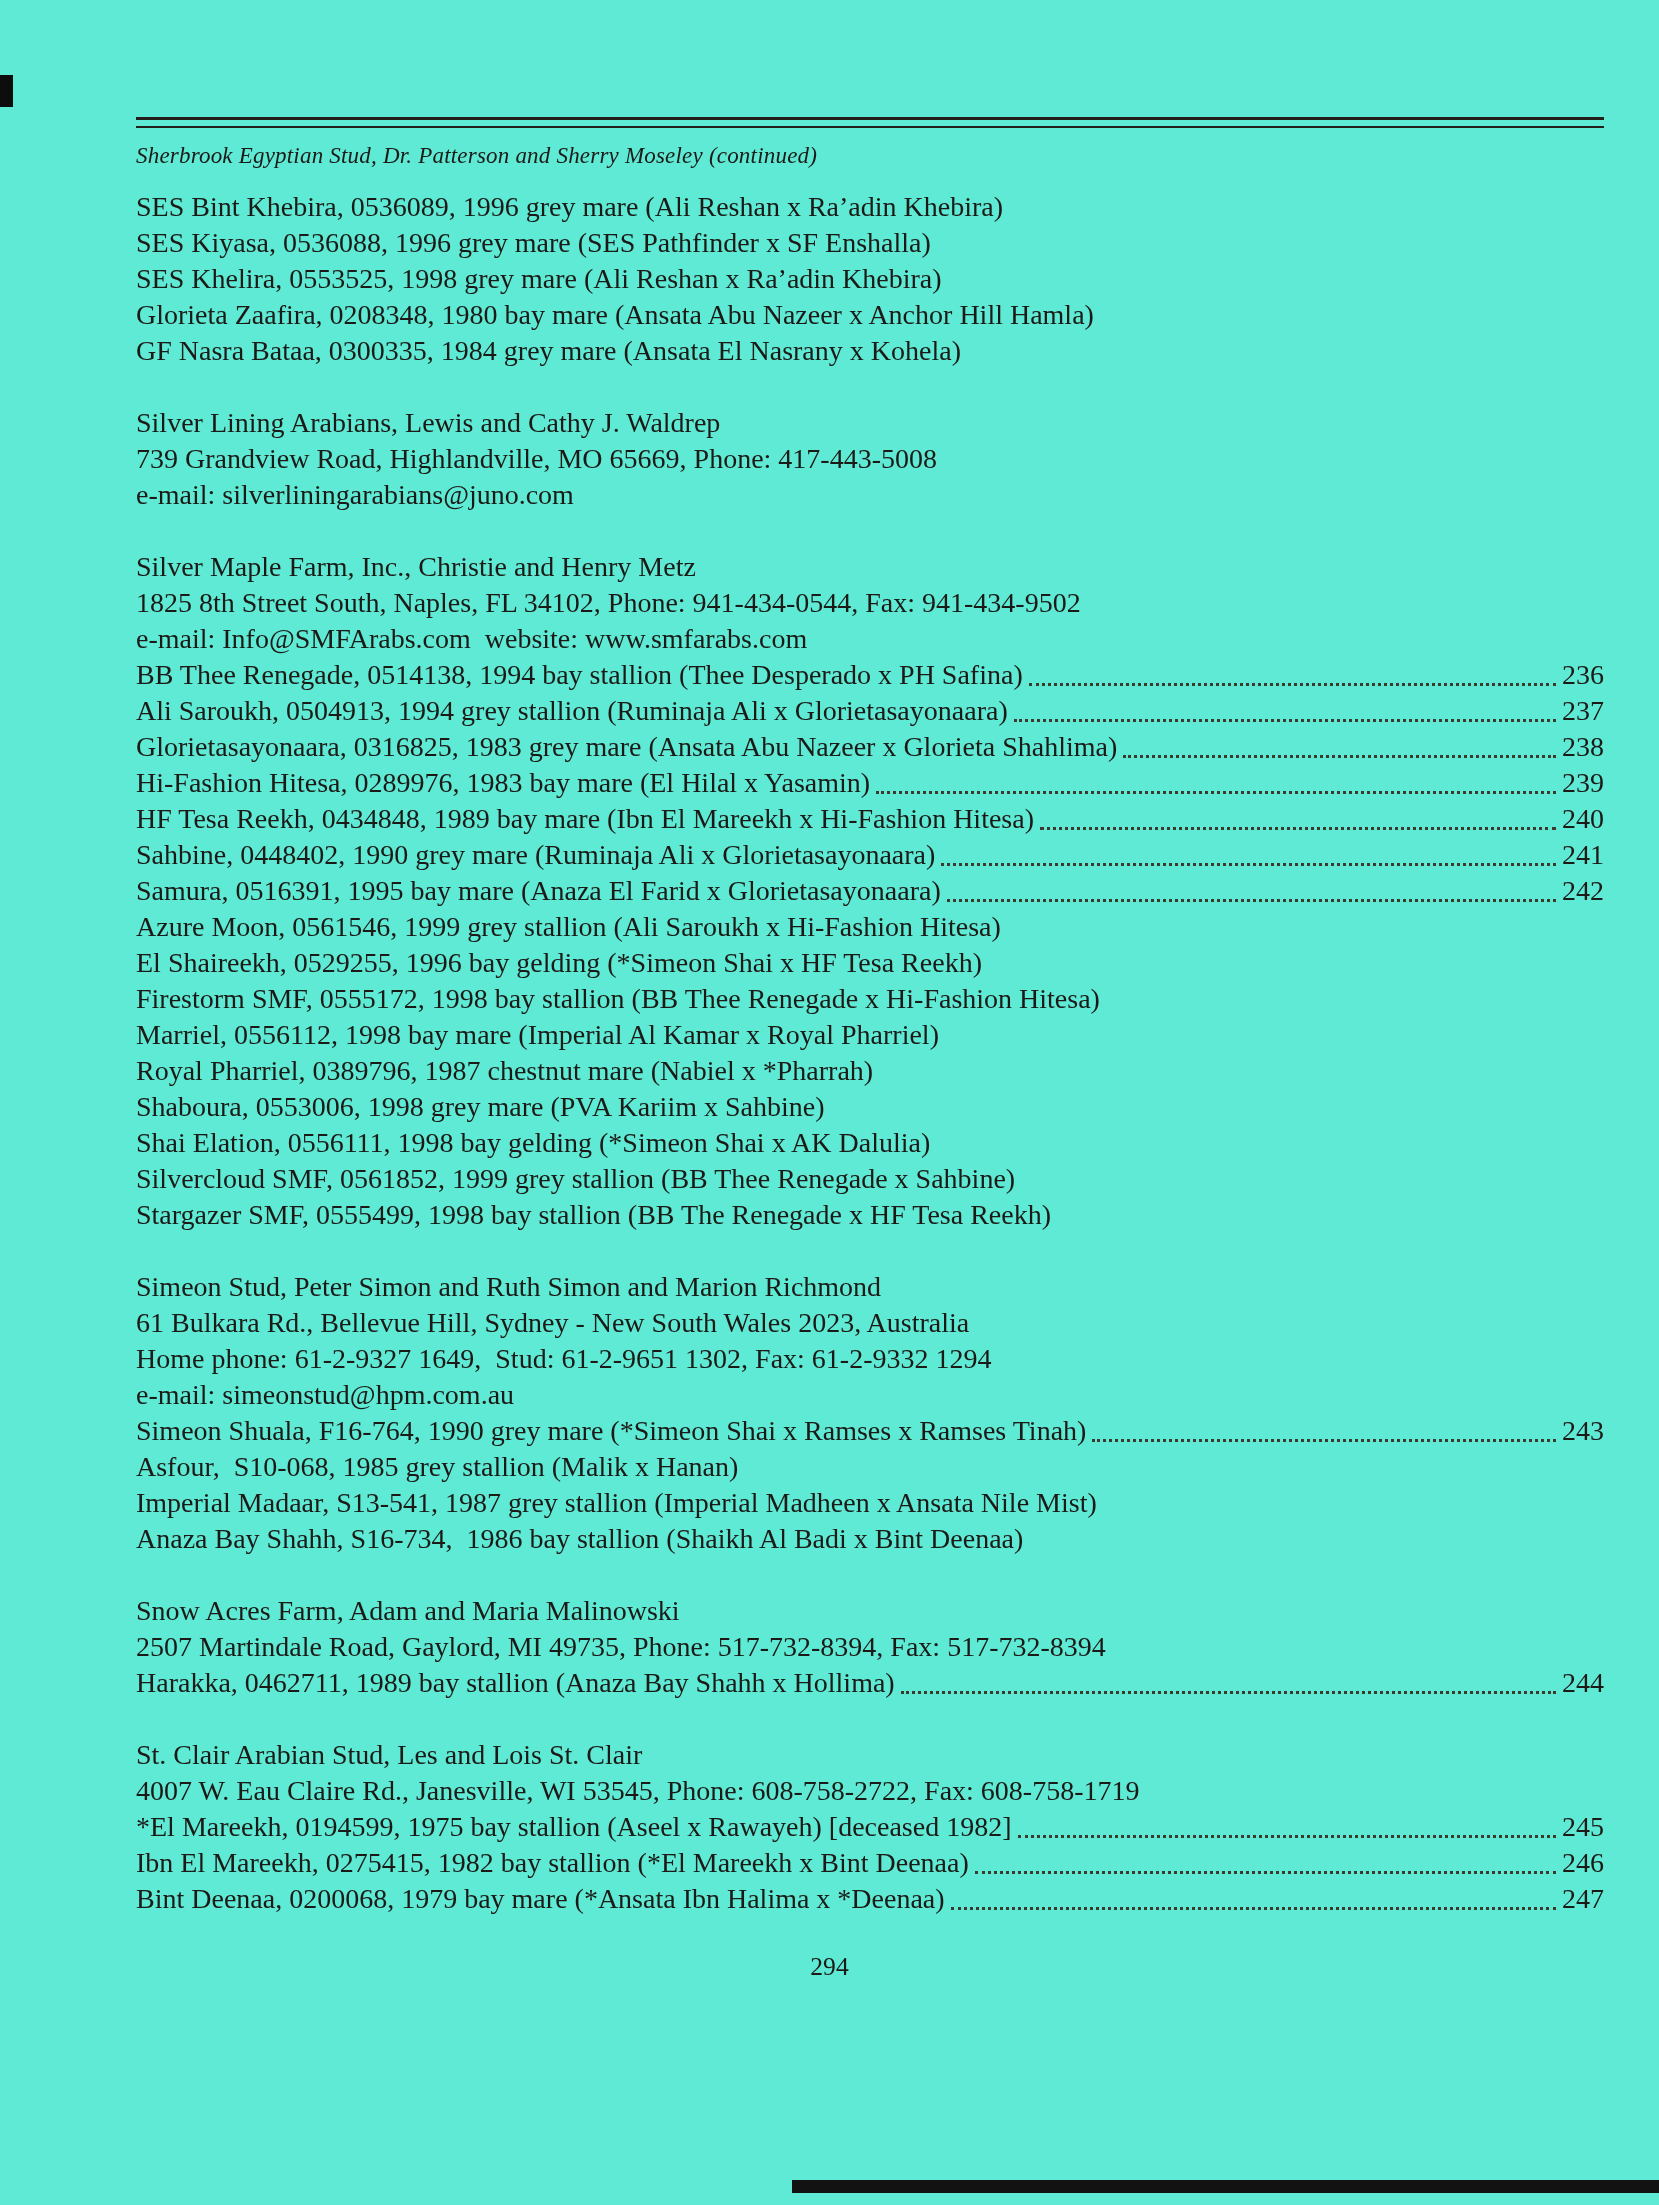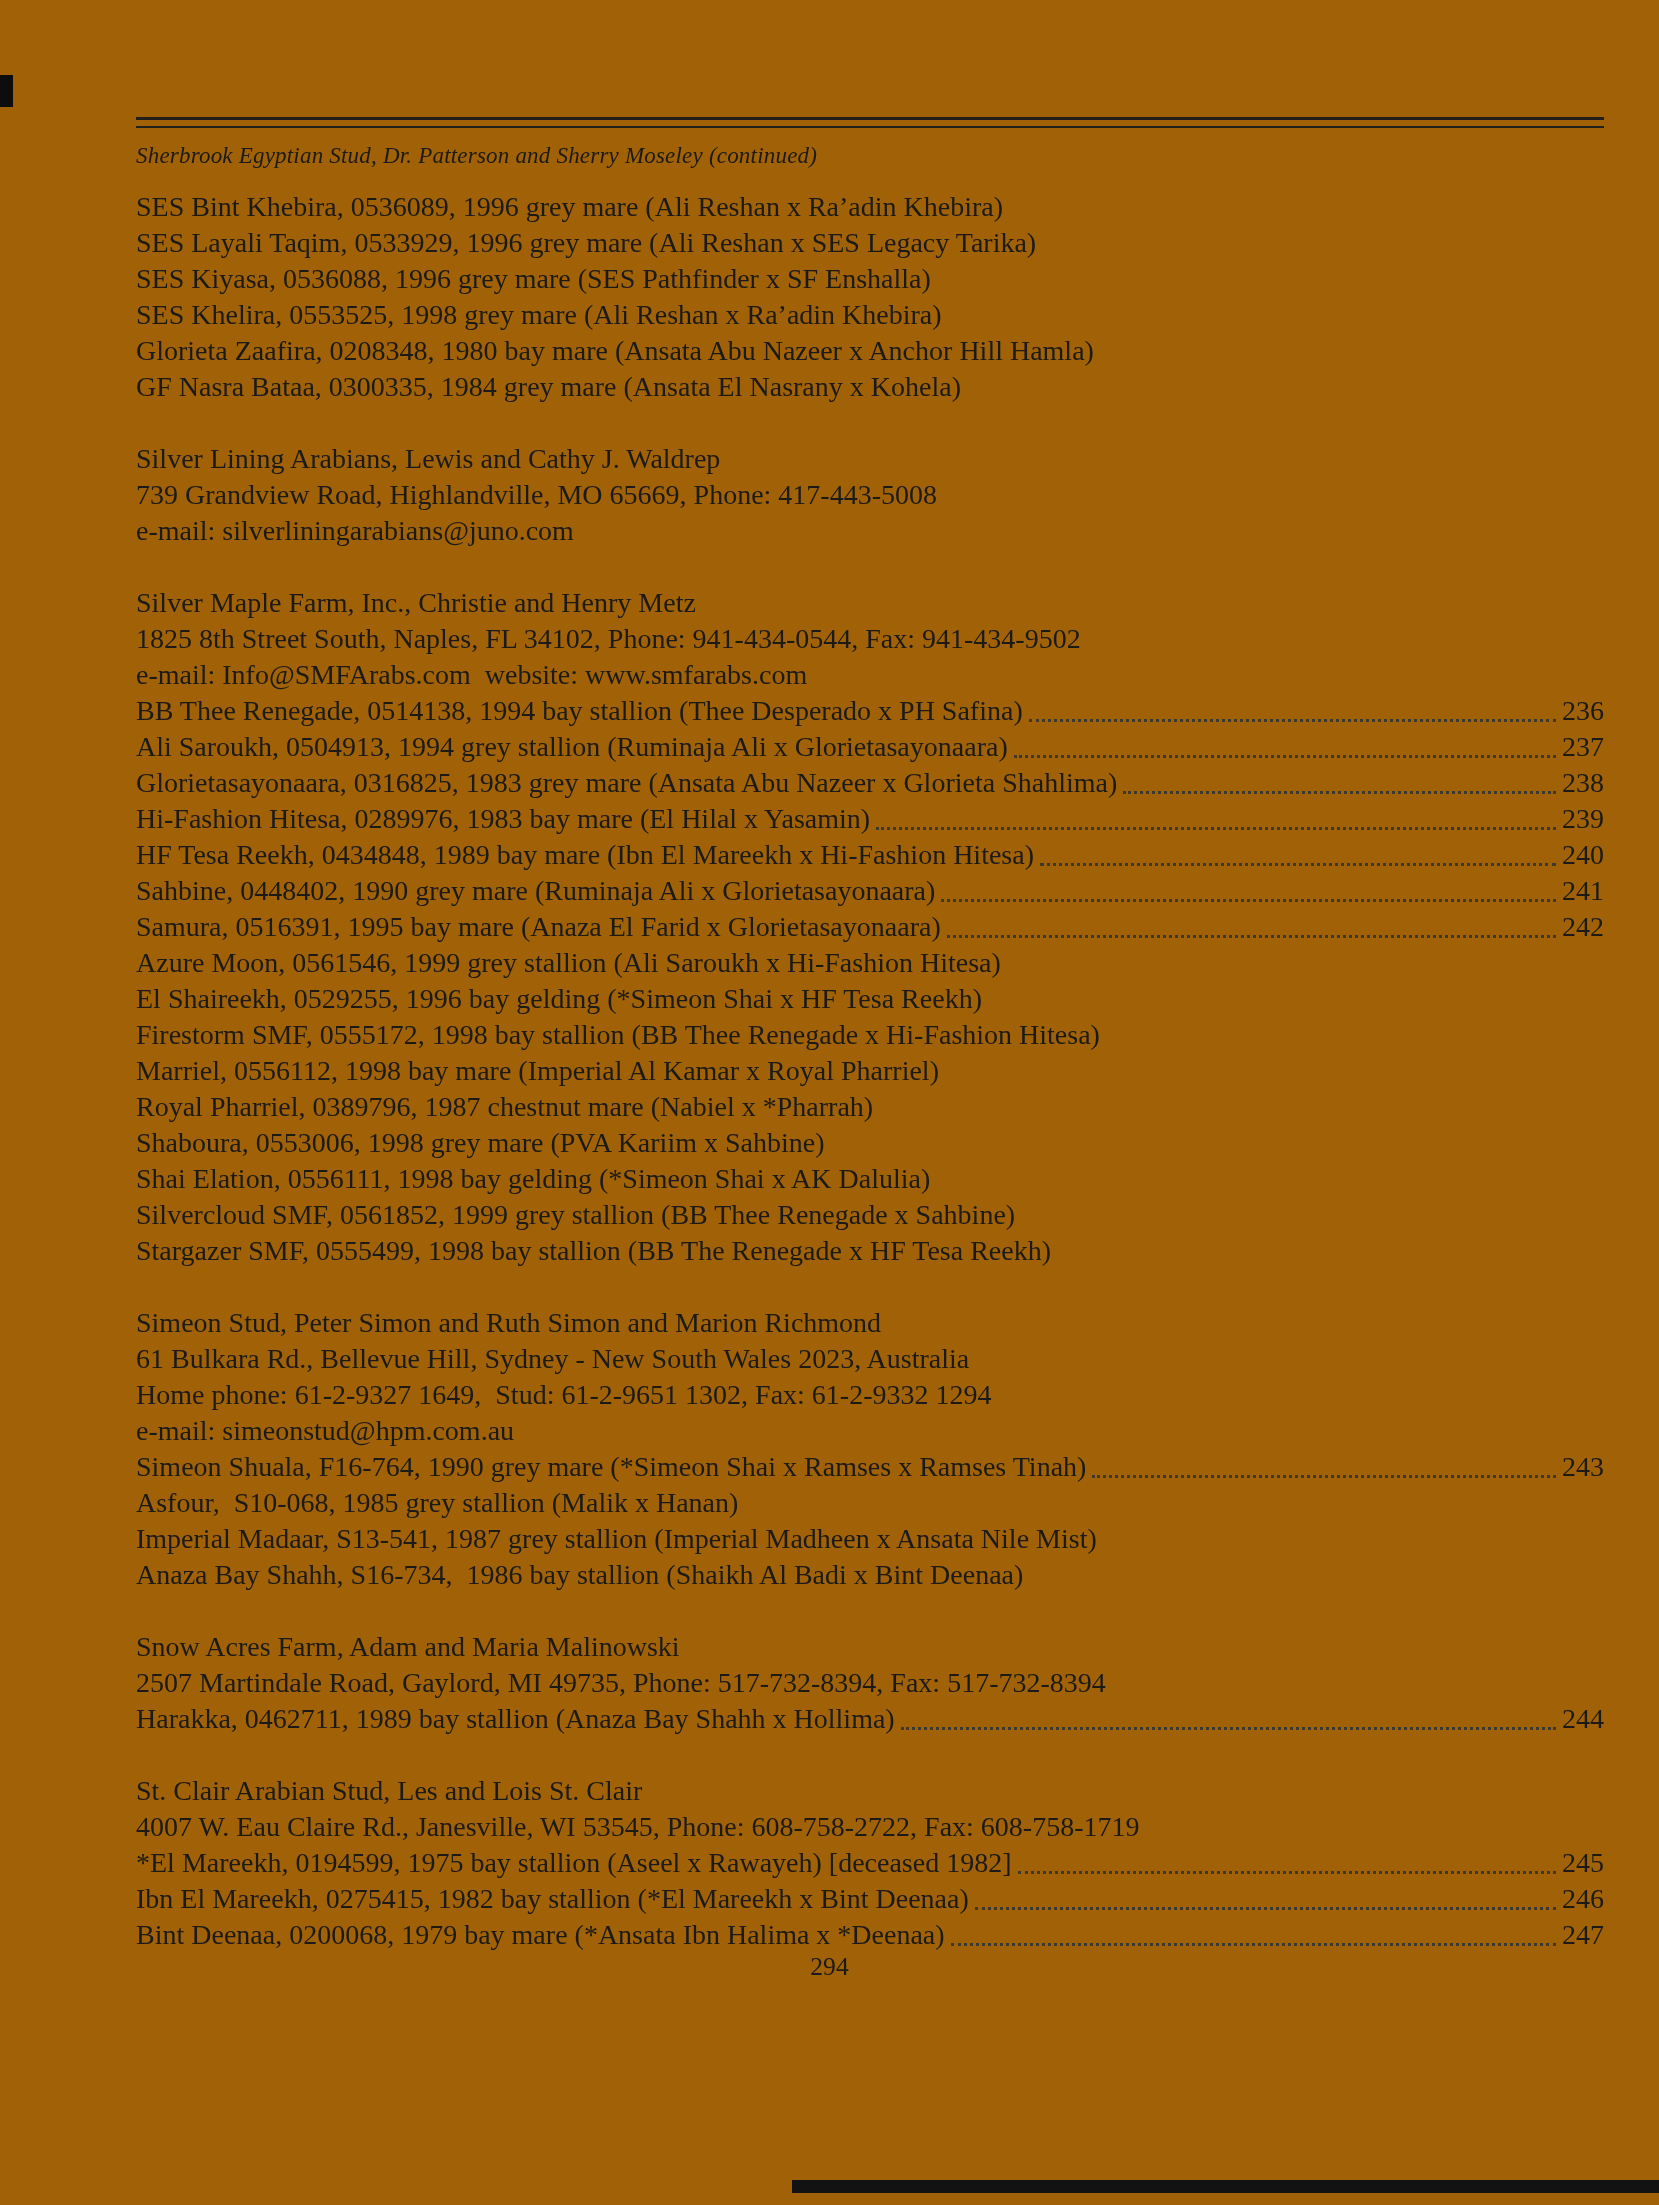--- a/index.html
+++ b/index.html
@@ -1,21 +1,21 @@
 <!DOCTYPE html>
 <html style="font-size:12px"><head>
 <meta charset="utf-8">
 <style>
   * { margin: 0; padding: 0; box-sizing: border-box; }
   html, body { background: #e9e9e7; }
   .page {
     position: relative;
     width: 1659px;
     height: 2205px;
-    background: #a16207;
+    background: #5eead4;
     font-family: "Liberation Serif", "DejaVu Serif", serif;
     color: #1c1a17;
     overflow: hidden;
     margin: 0 auto;
   }
   .content {
     position: absolute;
     left: 136px;
     top: 117px;
     width: 1468px;
@@ -90,23 +90,20 @@
 
   <main class="content">
     <div class="double-rule"></div>
     <div class="continued-heading">Sherbrook Egyptian Stud, Dr. Patterson and Sherry Moseley (continued)</div>
     <div class="listing" id="listing">
         <section class="listing-section">
           <div class="entry">
             <span class="entry-text">SES Bint Khebira, 0536089, 1996 grey mare (Ali Reshan x Ra’adin Khebira)</span>
           </div>
           <div class="entry">
-            <span class="entry-text">SES Layali Taqim, 0533929, 1996 grey mare (Ali Reshan x SES Legacy Tarika)</span>
-          </div>
-          <div class="entry">
             <span class="entry-text">SES Kiyasa, 0536088, 1996 grey mare (SES Pathfinder x SF Enshalla)</span>
           </div>
           <div class="entry">
             <span class="entry-text">SES Khelira, 0553525, 1998 grey mare (Ali Reshan x Ra’adin Khebira)</span>
           </div>
           <div class="entry">
             <span class="entry-text">Glorieta Zaafira, 0208348, 1980 bay mare (Ansata Abu Nazeer x Anchor Hill Hamla)</span>
           </div>
           <div class="entry">
             <span class="entry-text">GF Nasra Bataa, 0300335, 1984 grey mare (Ansata El Nasrany x Kohela)</span>

